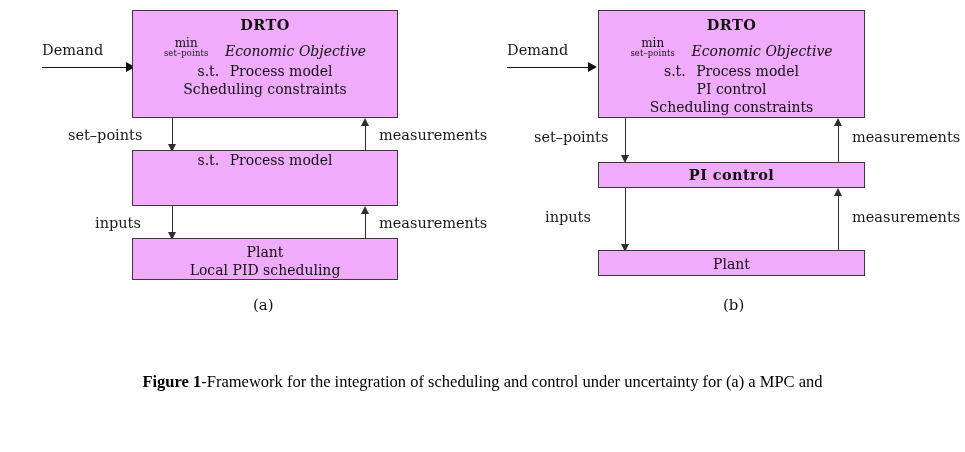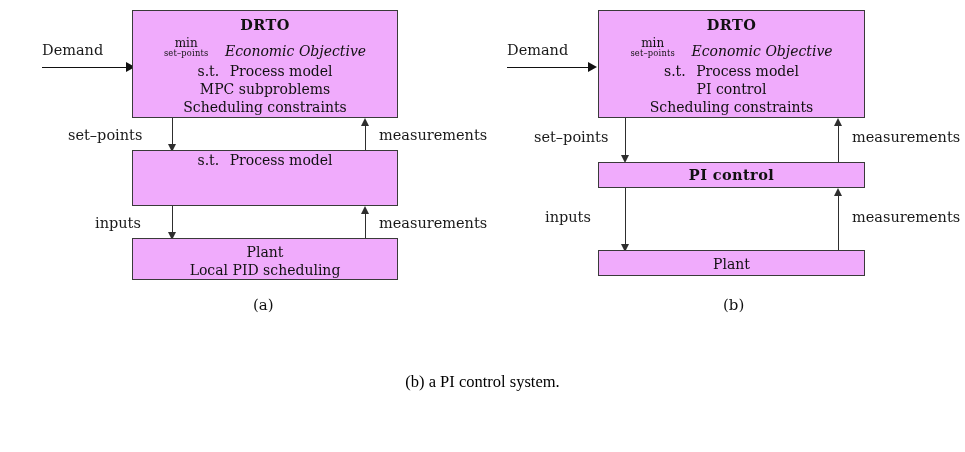--- a/index.html
+++ b/index.html
@@ -142,21 +142,20 @@
       <span class="minrow">
         <span class="mop">min</span>
         <span class="msub">set–points</span>
       </span>
       <span class="ital" style="margin-left:12px;">Economic Objective</span>
     </div>
     <div class="box-line" style="margin-top:2px;">
       <span class="stline">s.t.</span>
       <span class="stline" style="margin-left:6px;">Process model</span>
     </div>
-    <div class="box-line">MPC subproblems</div>
     <div class="box-line">Scheduling constraints</div>
   </div>
 
   <div class="vline" style="left:172px; top:118px; height:32px;"></div>
   <div class="arrow-down" style="left:168px; top:144px;"></div>
   <div class="edge-label" style="left:68px; top:127px;">set–points</div>
 
   <div class="vline" style="left:365px; top:120px; height:30px;"></div>
   <div class="arrow-up" style="left:361px; top:118px;"></div>
   <div class="edge-label" style="left:379px; top:127px;">measurements</div>
@@ -228,14 +227,16 @@
   <div class="edge-label" style="left:369px; top:209px;">measurements</div>
 
   <div class="box" id="b-plant" style="left:115px; top:250px; width:267px; height:26px;">
     <div class="box-line" style="margin-top:4px;">Plant</div>
   </div>
 
   <div class="sublabel" style="left:240px; top:296px;">(b)</div>
 </div>
 
 <div id="caption">
-  <div>(b) a PI control system.</div>
+  <div>
+    <span class="figno">Figure 1</span><span>-</span><span>Framework for the integration of scheduling and control under uncertainty for (a) a MPC and</span>
+  </div>
 </div>
 
 </body></html>

